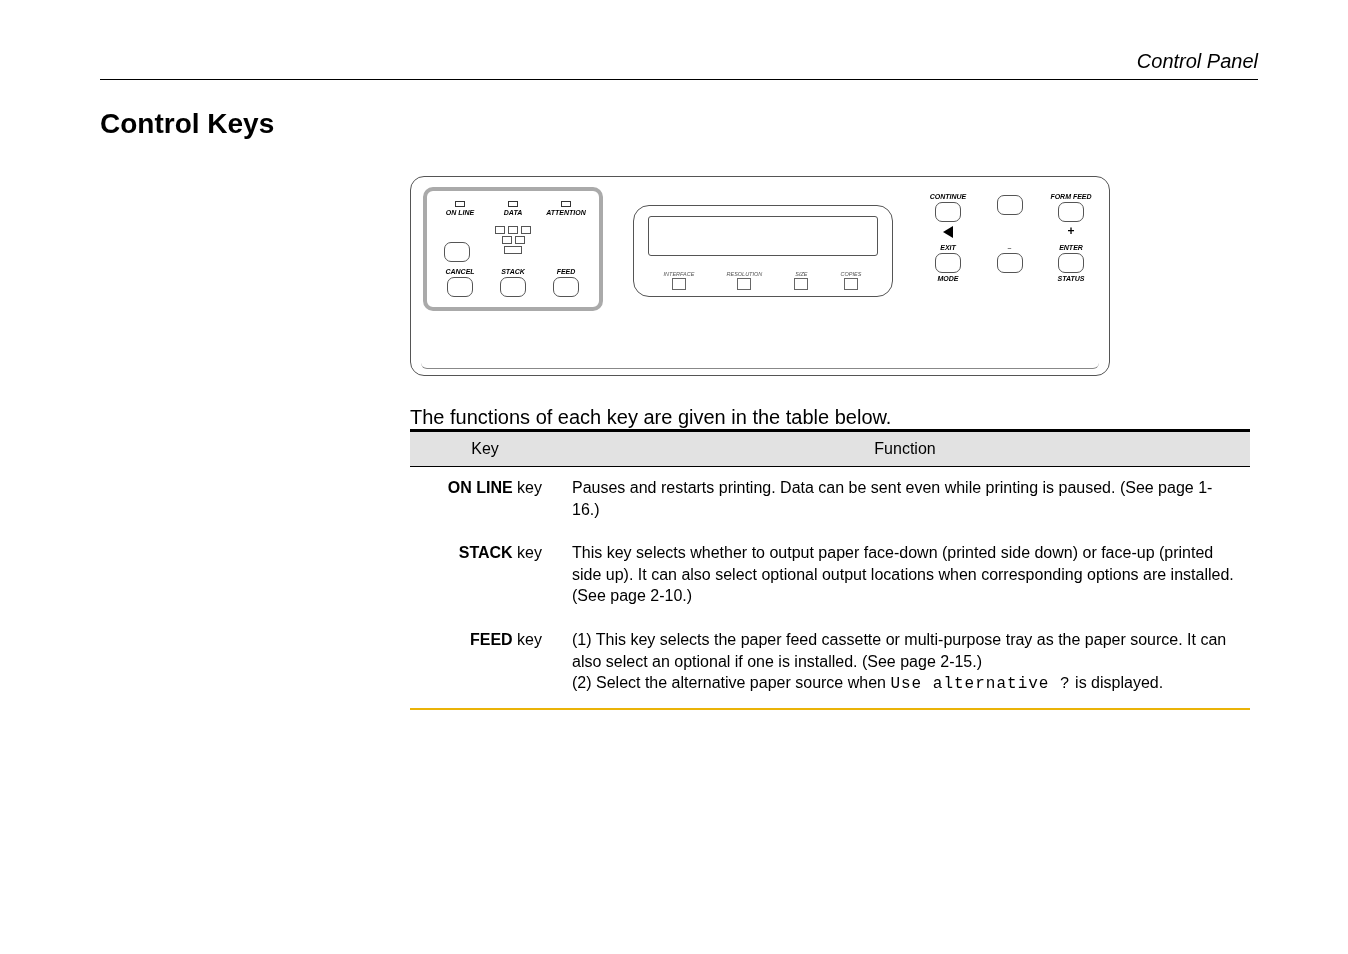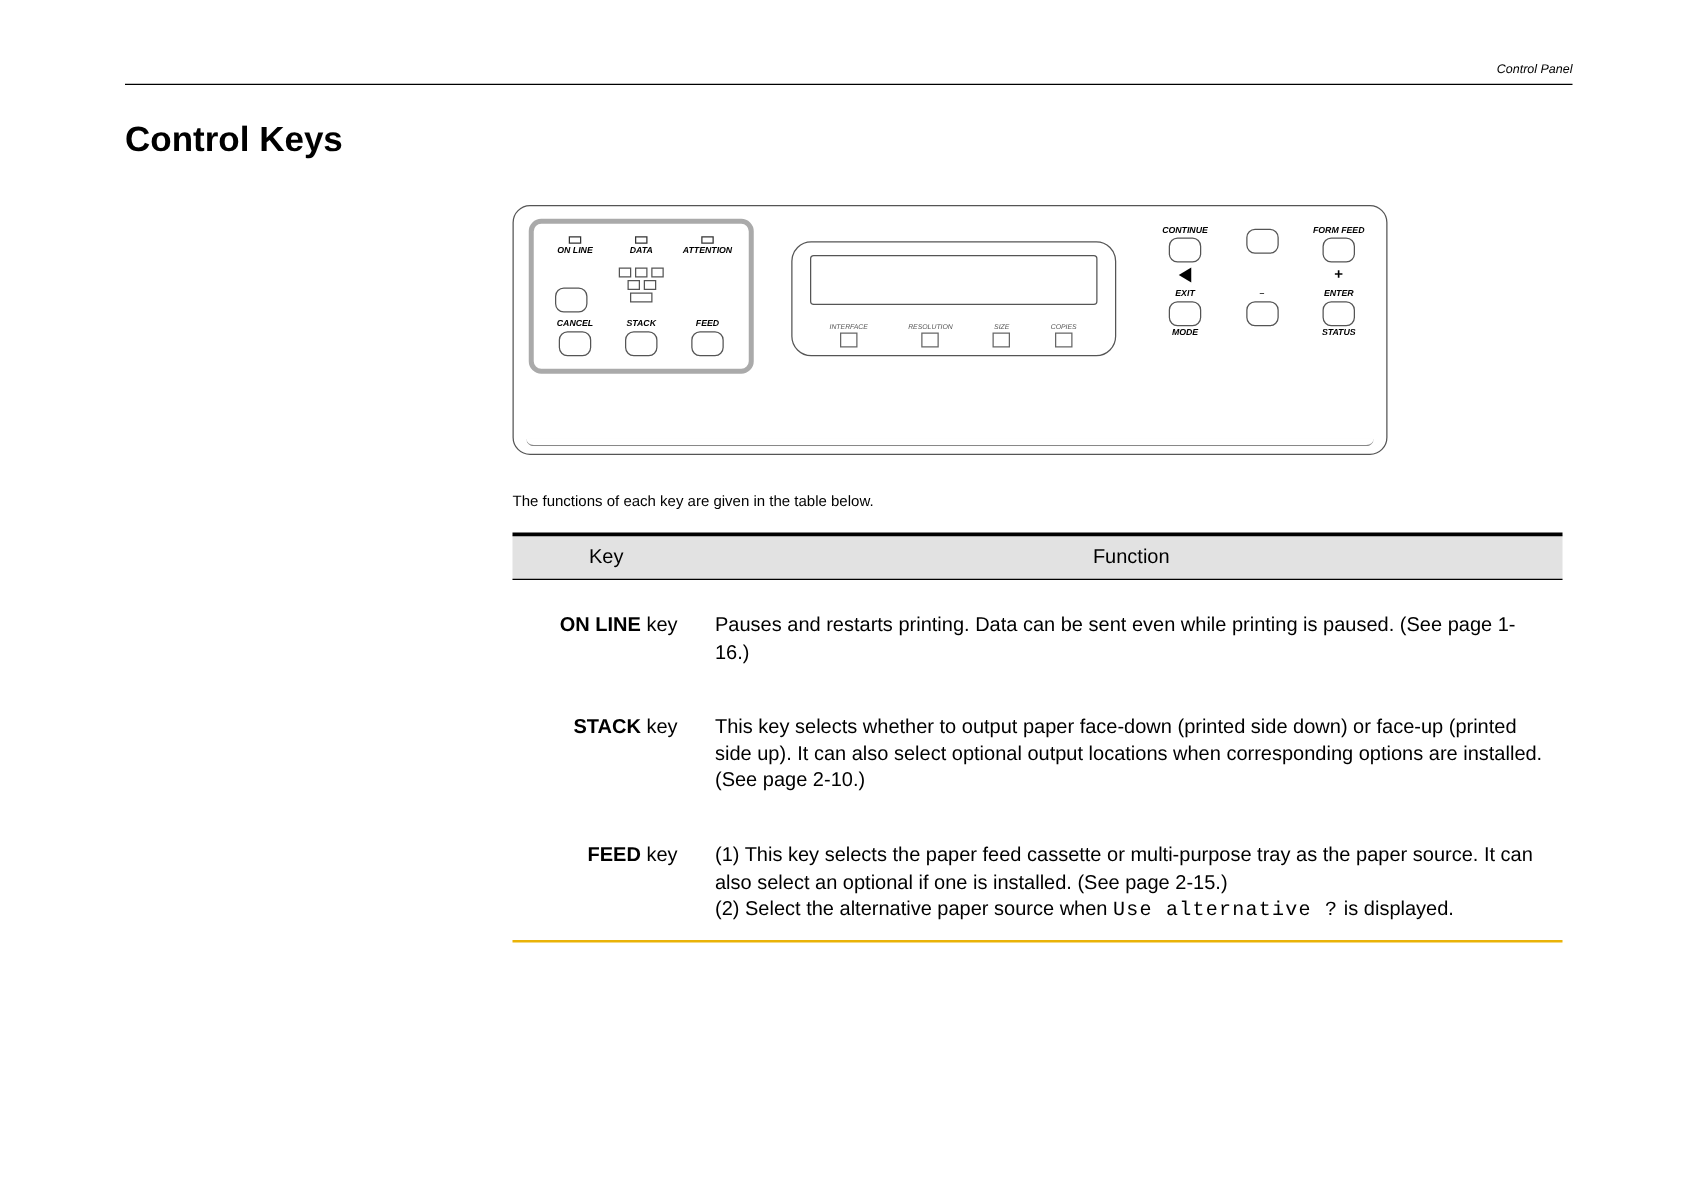--- a/index.html
+++ b/index.html
@@ -7,21 +7,21 @@
     font-family: Arial, Helvetica, sans-serif;
     background: #fff;
     width: 1348px;
     height: 954px;
     padding: 50px 90px 0 100px;
     color: #000;
   }
   .header-right {
     text-align: right;
     font-style: italic;
-    font-size: 10px;
+    font-size: 20px;
     margin-bottom: 6px;
   }
   .header-rule {
     border: none;
     border-top: 1.5px solid #000;
     margin-bottom: 28px;
   }
   .section-title {
     font-size: 28px;
     font-weight: bold;
@@ -92,39 +92,39 @@
     width:0; height:0; border-top:6px solid transparent; border-bottom:6px solid transparent;
     border-right:10px solid #000; margin-top:4px;
   }
   .sym { font-size:12px; font-weight:bold; margin-top:2px;}
 
   .panel-base {
     position:absolute; left:10px; right:10px; bottom:6px; height:6px;
     border-bottom:1.5px solid #888; border-radius: 0 0 30px 30px;
   }
 
-  .intro-text { font-size:12px; margin: 30px 0 18px 0; }
+  .intro-text { font-size:20px; margin: 30px 0 0 0; }
 
   
   table.key-table {
     width: 840px;
     border-collapse: collapse;
     font-size: 16px;
   }
   table.key-table thead tr { background:#e2e2e2; }
   table.key-table th {
     font-weight: normal;
     padding: 8px 10px;
     text-align: center;
     border-top: 3px solid #000;
     border-bottom: 1.5px solid #000;
   }
   table.key-table th:first-child { width: 150px; }
   table.key-table td {
-    padding: 26px 12px 12px 12px;
+    padding: 10px 12px 12px 12px;
     vertical-align: top;
     line-height: 1.35;
   }
   table.key-table td.keycell {
     text-align: right;
     padding-right: 18px;
     white-space: nowrap;
   }
   table.key-table td.keycell b { font-weight: bold; }
   table.key-table tbody tr:last-child td { border-bottom: 2px solid #eab308; }

